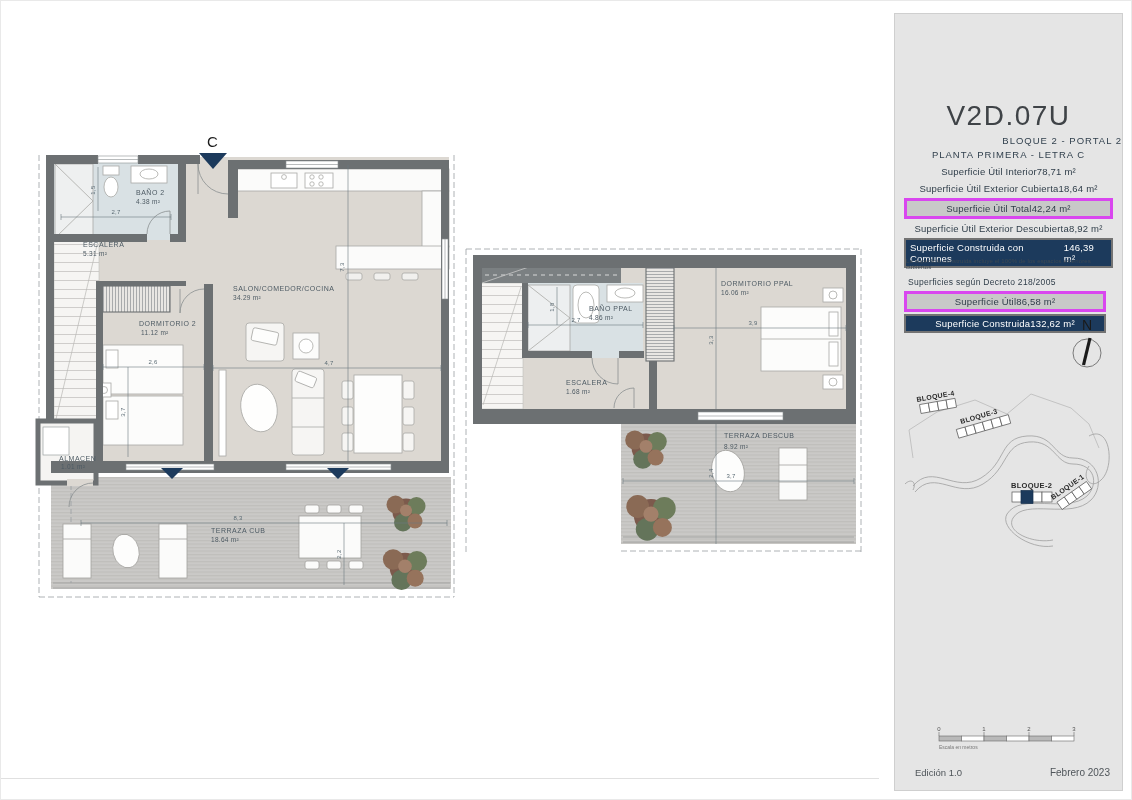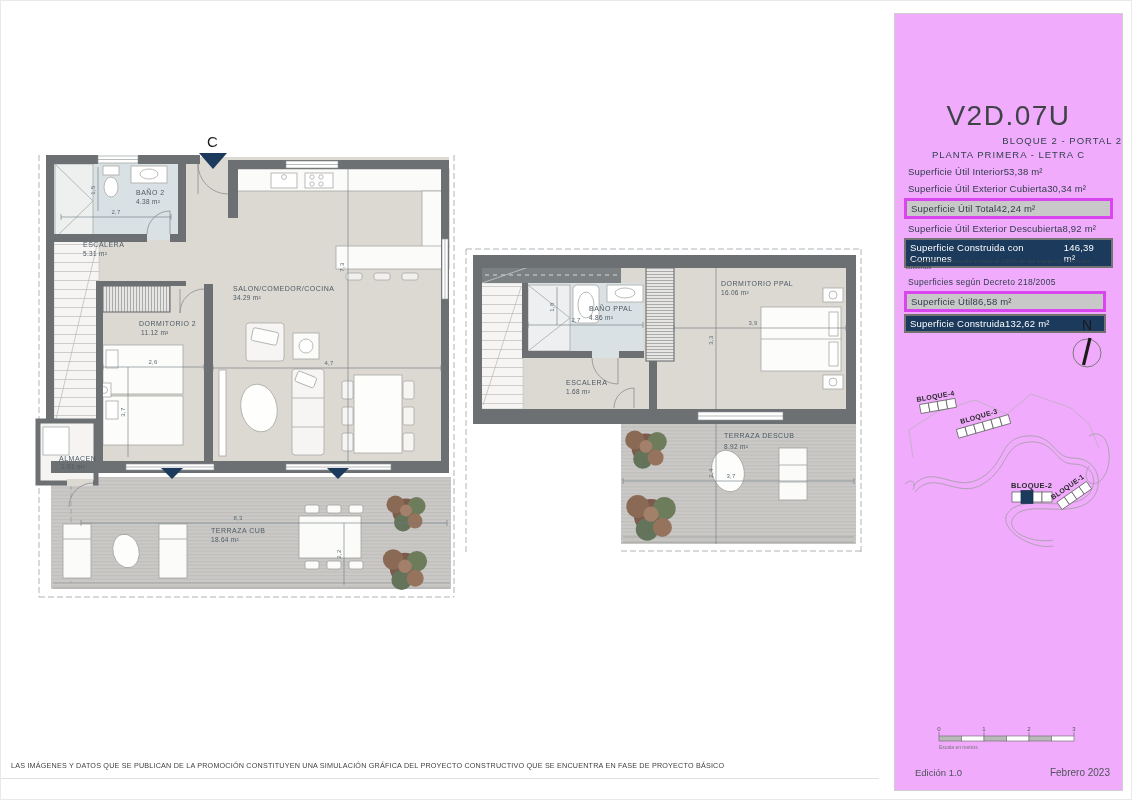--- a/index.html
+++ b/index.html
@@ -6,29 +6,29 @@
   .page{position:relative;width:1132px;height:800px;background:#ffffff;
         font-family:"Liberation Sans",sans-serif;overflow:hidden;
         border:1px solid #e9e9e9;box-sizing:border-box;}
   svg text{font-family:"Liberation Sans",sans-serif;}
   .rl{font-size:7px;fill:#4d5a63;letter-spacing:.5px;}
   .ra{font-size:6.5px;fill:#4d5a63;letter-spacing:.3px;}
   .dm{font-size:6px;fill:#5b6b74;letter-spacing:.3px;}
   .entC{font-size:15px;fill:#1c1c1c;letter-spacing:.5px;}
   
   .panel{position:absolute;left:893px;top:12px;width:229px;height:778px;
-         border:1px solid #cfcfcf;background:#f0abfc;box-sizing:border-box;}
+         border:1px solid #cfcfcf;background:#e5e5e5;box-sizing:border-box;}
   .p-title{position:absolute;top:86px;left:0;width:100%;text-align:center;
            font-size:28px;color:#3f4347;letter-spacing:1.5px;}
   .p-sub1{position:absolute;top:121px;left:0;width:100%;text-align:right;
           font-size:9.5px;color:#32414e;letter-spacing:1px;}
   .p-sub2{position:absolute;top:135px;left:0;width:100%;text-align:center;
           font-size:9.5px;color:#32414e;letter-spacing:1px;}
   .s-table{position:absolute;top:150px;left:9px;right:9px;}
-  .s-row{display:flex;justify-content:flex-start;align-items:center;
+  .s-row{display:flex;justify-content:center;align-items:center;
          font-size:9.5px;color:#2f3d49;letter-spacing:.2px;
          padding:2px 4px;margin-bottom:2px;box-sizing:border-box;}
   .s-row.gray{background:#c8c8c8;border:3px solid #d946ef;}
   .s-row.navy{background:#1c3a5c;color:#ffffff;border:2px solid #737373;}
   .s-note{position:absolute;top:244px;left:11px;right:8px;font-size:6px;
           color:#3c4852;letter-spacing:.1px;}
   .d-title{position:absolute;top:263px;left:13px;font-size:8.5px;color:#2f3d49;letter-spacing:.3px;}
   .d-table{position:absolute;top:277px;left:9px;right:16px;}
   .p-edition{position:absolute;bottom:12px;left:12px;font-size:9.5px;color:#4f555a;margin-left:8px;}
   .p-date{position:absolute;bottom:12px;right:12px;font-size:10px;color:#4f555a;}
@@ -369,25 +369,25 @@
   </svg>
 
   <div class="panel">
     <div class="p-title">V2D.07U</div>
     <div class="p-sub1">BLOQUE 2 - PORTAL 2</div>
     <div class="p-sub2">PLANTA PRIMERA - LETRA C</div>
 
     <div class="s-table">
       <div class="s-row">
         <span>Superficie Útil Interior</span>
-          <span>53,38 m²</span>
+          <span>78,71 m²</span>
       </div>
       <div class="s-row">
         <span>Superficie Útil Exterior Cubierta</span>
-          <span>30,34 m²</span>
+          <span>18,64 m²</span>
       </div>
       <div class="s-row gray">
         <span>Superficie Útil Total</span>
           <span>42,24 m²</span>
       </div>
       <div class="s-row">
         <span>Superficie Útil Exterior Descubierta</span>
           <span>8,92 m²</span>
       </div>
       <div class="s-row navy">
@@ -488,15 +488,14 @@
         <text x="94" y="7" text-anchor="middle">2</text>
         <text x="139" y="7" text-anchor="middle">3</text>
       </g>
       <text x="4" y="25" font-size="5" fill="#777">Escala en metros</text>
     </svg>
 
     <span class="p-edition">Edición 1.0</span>
     <span class="p-date">Febrero 2023</span>
   </div>
 
-  <div class="disclaimer">LAS IMÁGENES Y DATOS QUE SE PUBLICAN DE LA PROMOCIÓN CONSTITUYEN UNA SIMULACIÓN GRÁFICA DEL PROYECTO CONSTRUCTIVO QUE SE ENCUENTRA EN FASE DE PROYECTO BÁSICO</div>
   <div class="bottomline"></div>
 </div>
 
 </body></html>

